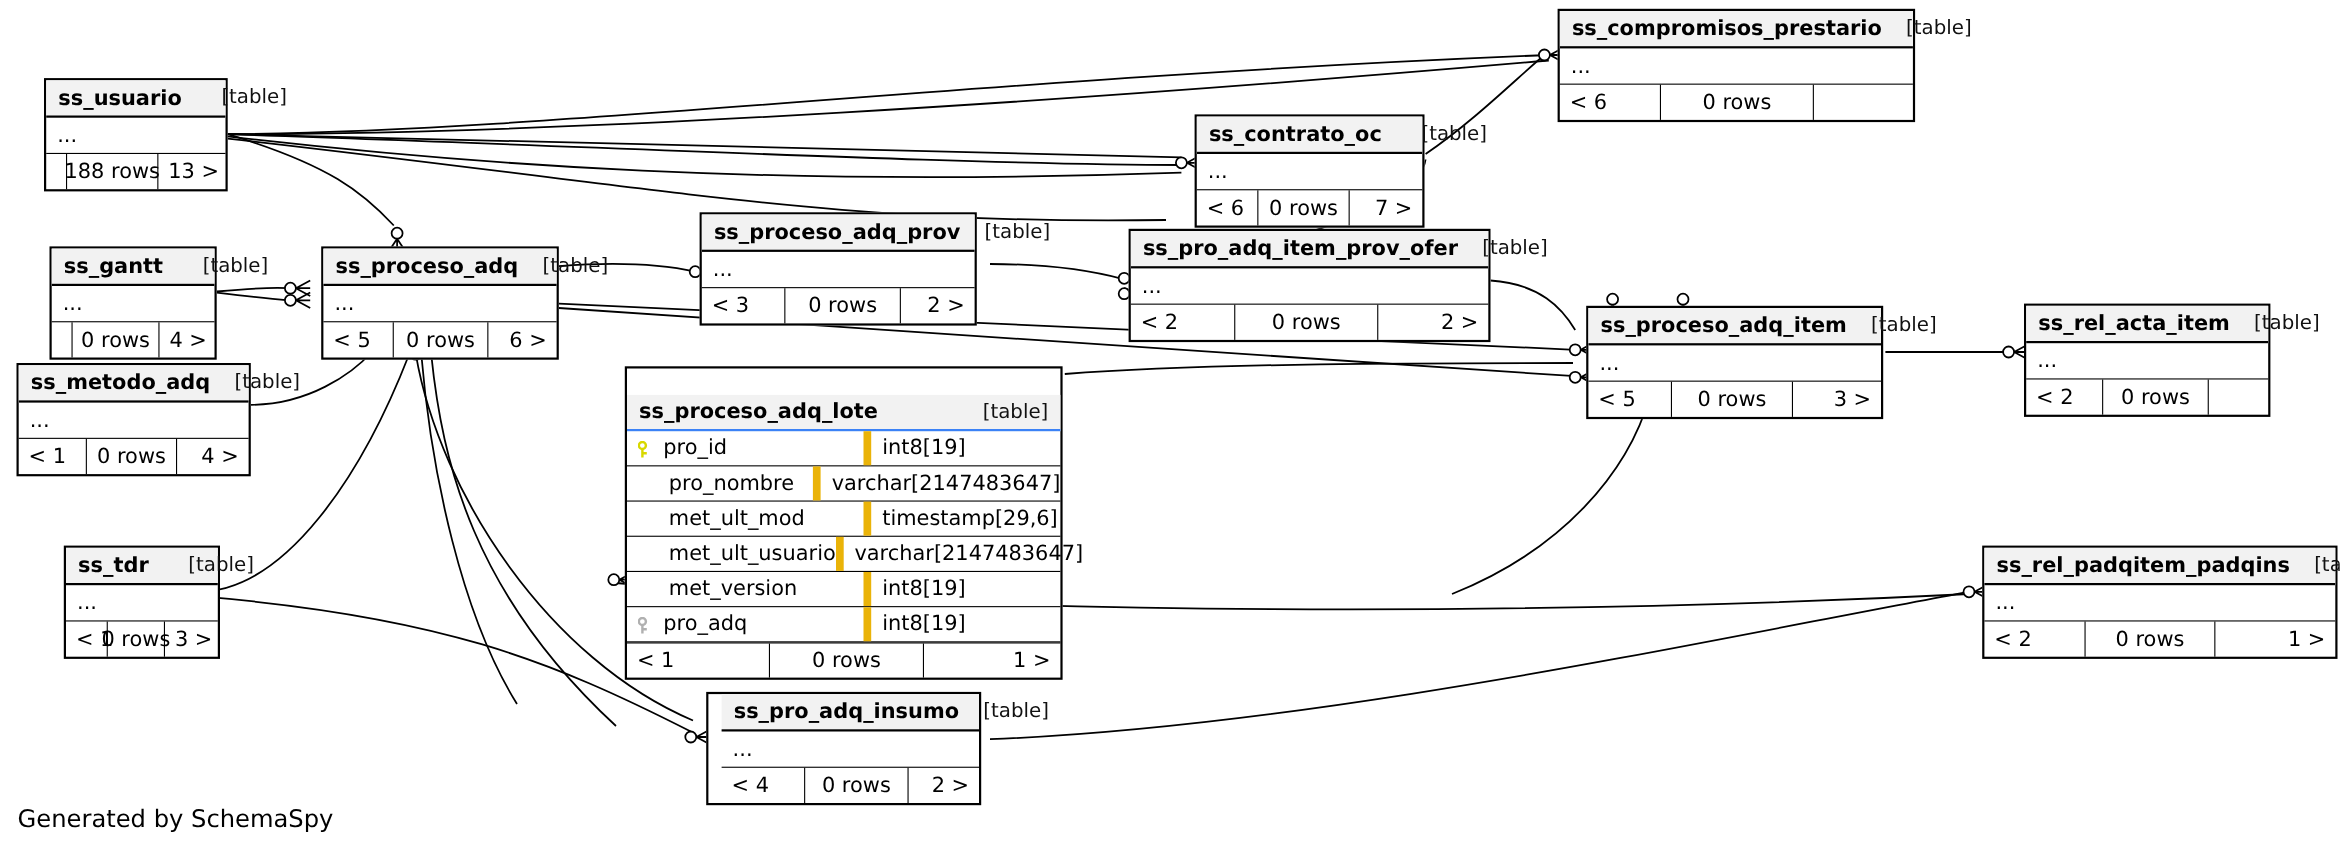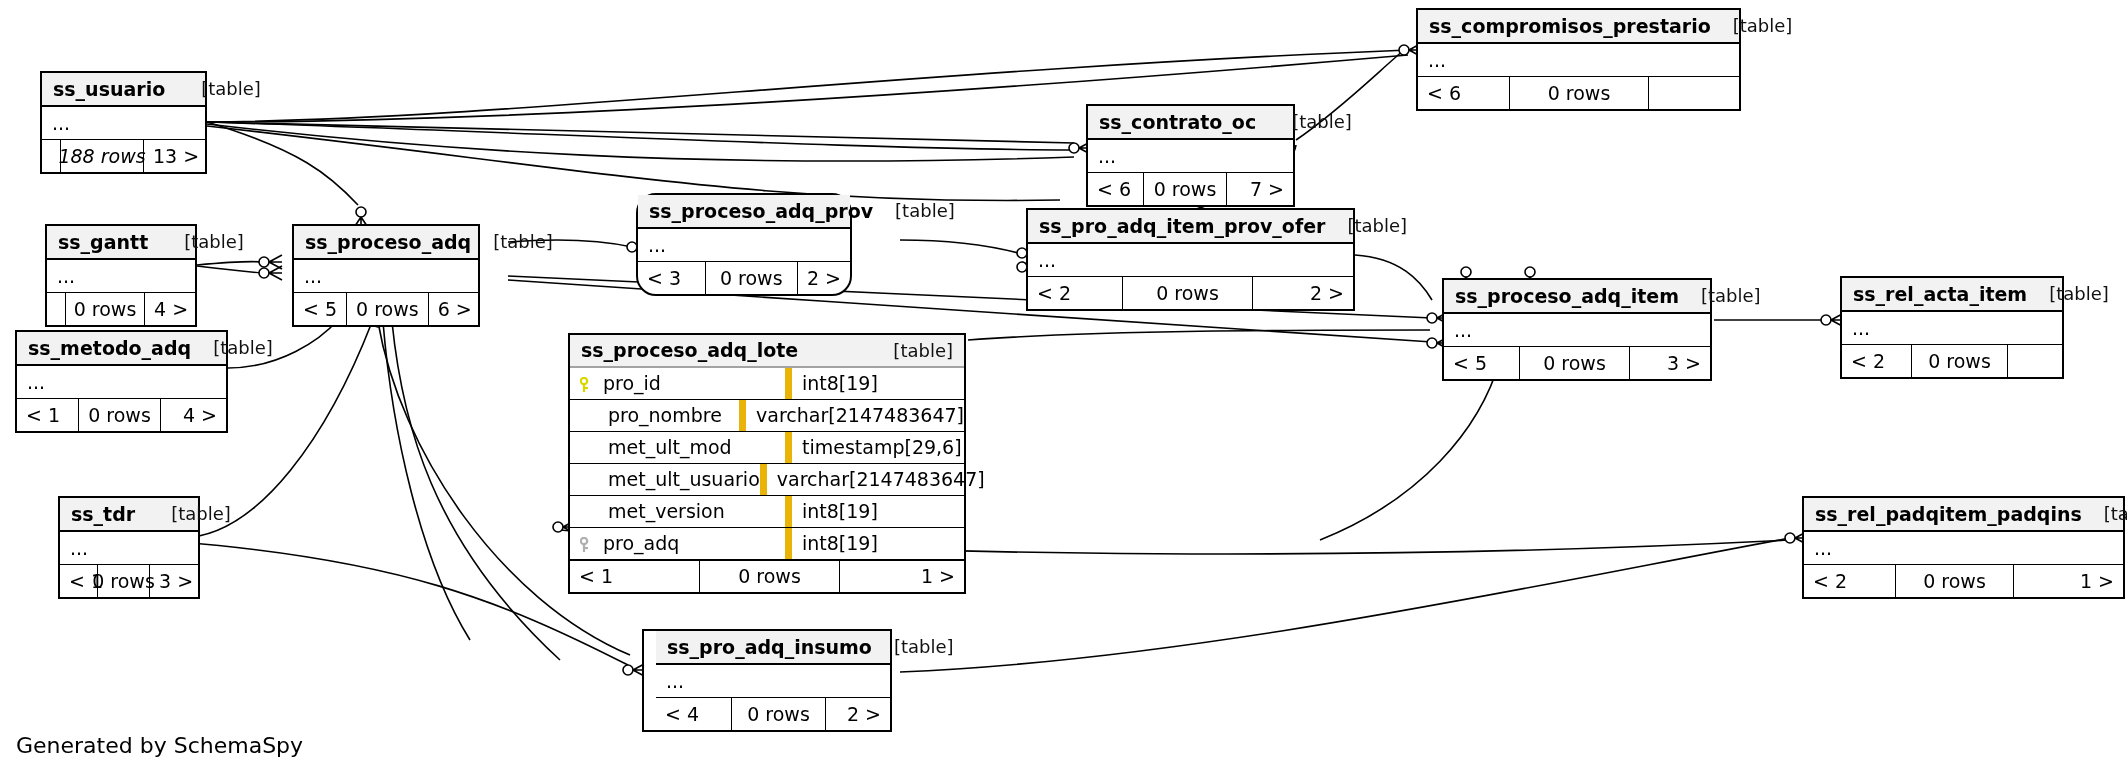--- a/index.html
+++ b/index.html
@@ -48,21 +48,21 @@
     display:flex;align-items:center;
     box-sizing:border-box;padding:0 9px;
     white-space:nowrap;
   }
   .tbl .foot .c:last-child{border-right:none;}
   .tbl .foot .c.l{justify-content:flex-start;}
   .tbl .foot .c.m{justify-content:center;}
   .tbl .foot .c.r{justify-content:flex-end;}
 
   
-  .tbl.expanded .hdr{border-bottom:2px solid #a3a3a3;height:33px;}
+  .tbl.expanded .hdr{border-bottom:2px solid #3b82f6;height:33px;margin-top:24px;}
   .tbl.expanded .col{
     display:flex;height:32px;box-sizing:border-box;
     border-bottom:1px solid #000;
     font-size:19px;
   }
   .tbl.expanded .col .cname{
     width:222px;box-sizing:border-box;
     border-right:7px solid #eab308;
     display:flex;align-items:center;
     padding-left:10px;
@@ -196,21 +196,21 @@
   </svg>
 
   <div class="tbl compact" style="left:40px;top:71px;width:167px;">
     <div class="hdr">
       <span class="tname">ss_usuario</span>
       <span class="ttype">[table]</span>
     </div>
     <div class="body">...</div>
     <div class="foot">
       <span class="c l" style="width:27px;"></span>
-      <span class="c m" style="width:83px;font-style:italic;">188 rows</span>
+      <span class="c m" style="width:83px;">188 rows</span>
       <span class="c r" style="flex:1;">13 &gt;</span>
     </div>
   </div>
 
   <div class="tbl" style="left:1416px;top:8px;width:325px;">
     <div class="hdr">
       <span class="tname">ss_compromisos_prestario</span>
       <span class="ttype">[table]</span>
     </div>
     <div class="body">...</div>
@@ -240,34 +240,34 @@
       <span class="ttype">[table]</span>
     </div>
     <div class="body">...</div>
     <div class="foot">
       <span class="c l" style="width:26px;"></span>
       <span class="c m" style="width:79px;">0 rows</span>
       <span class="c r" style="flex:1;">4 &gt;</span>
     </div>
   </div>
 
-  <div class="tbl" style="left:292px;top:224px;width:188px;">
+  <div class="tbl" style="left:292px;top:224px;width:216px;">
     <div class="hdr">
       <span class="tname">ss_proceso_adq</span>
       <span class="ttype">[table]</span>
     </div>
     <div class="body">...</div>
     <div class="foot">
       <span class="c l" style="width:64px;">&lt; 5</span>
       <span class="c m" style="width:86px;">0 rows</span>
       <span class="c r" style="flex:1;">6 &gt;</span>
     </div>
   </div>
 
-  <div class="tbl" style="left:636px;top:193px;width:216px;border-radius:20px;">
+  <div class="tbl" style="left:636px;top:193px;width:252px;">
     <div class="hdr">
       <span class="tname">ss_proceso_adq_prov</span>
       <span class="ttype">[table]</span>
     </div>
     <div class="body">...</div>
     <div class="foot">
       <span class="c l" style="width:76px;">&lt; 3</span>
       <span class="c m" style="width:105px;">0 rows</span>
       <span class="c r" style="flex:1;">2 &gt;</span>
     </div>

